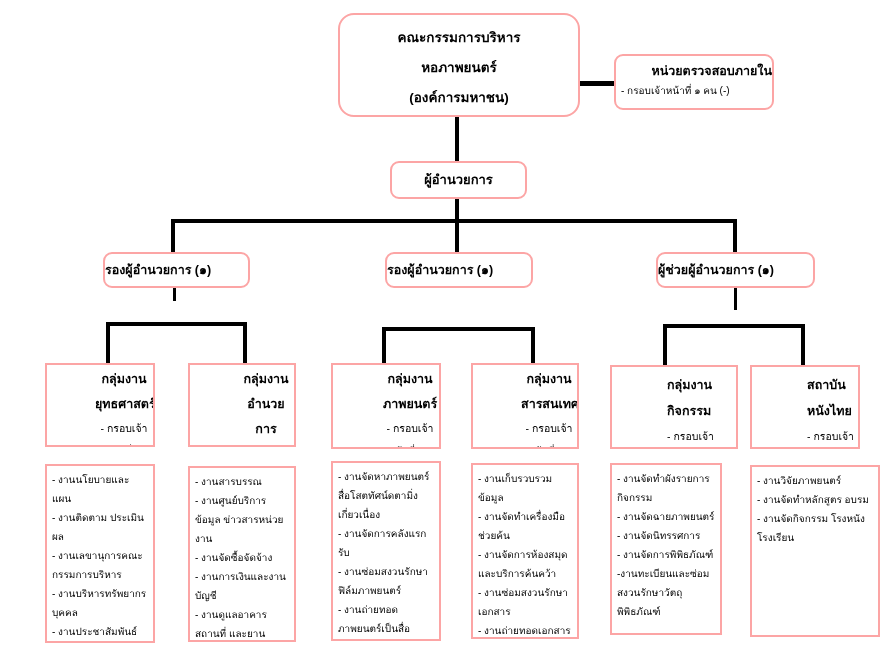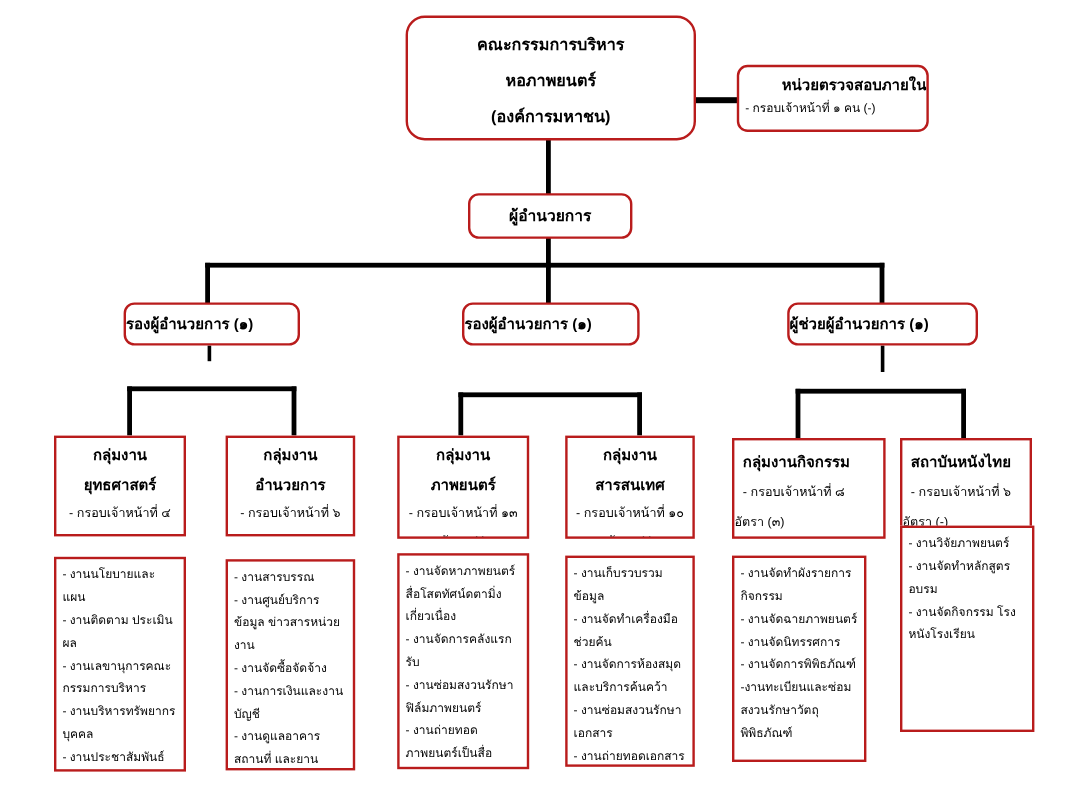--- a/index.html
+++ b/index.html
@@ -1,24 +1,24 @@
 <!DOCTYPE html>
 <html><head>
 <meta charset="utf-8">
 <style>
   html,body{margin:0;padding:0;background:#fff;}
   #canvas{
     position:relative; width:892px; height:659px; background:#ffffff;
     font-family:"Liberation Sans","DejaVu Sans",sans-serif; color:#000;
   }
   .line{position:absolute;background:#000;}
-  .box{position:absolute;background:#fff;border:2px solid #b91c1c;box-sizing:border-box;overflow:hidden;}
+  .box{position:absolute;background:#fff;border:2px solid #fca5a5;box-sizing:border-box;overflow:hidden;}
   .r-lg{border-radius:16px;}
   .r-sm{border-radius:9px;}
-  .sq{border-width:2px;border-radius:0;}
+  .sq{border-width:2px;border-radius:0;padding-left:48px;}
   .tb-line{font-size:13.5px;font-weight:bold;text-align:center;line-height:30px;}
   .audit-title{font-size:12.5px;font-weight:bold;text-align:right;line-height:22px;margin-top:4px;}
   .audit-detail{font-size:10px;line-height:18px;padding-left:5px;}
   .dir-label{font-size:13px;font-weight:bold;text-align:center;line-height:34px;}
   .dep-label{font-size:12.5px;font-weight:bold;line-height:32px;}
   .g-title{font-size:12.5px;font-weight:bold;text-align:center;line-height:25px;}
   .g-title-left{font-size:12.5px;font-weight:bold;text-align:left;line-height:26px;padding-left:7px;}
   .g-detail{font-size:10.5px;text-align:center;line-height:23px;}
   .g-detail5{font-size:10.5px;text-align:left;line-height:25px;padding-left:7px;}
   .g-detail5c{font-size:10.5px;text-align:left;line-height:25px;}
@@ -146,19 +146,19 @@
     <div class="task">- งานซ่อมสงวนรักษา เอกสาร</div>
     <div class="task">- งานถ่ายทอดเอกสาร เป็นสื่อดิจิทัล</div>
   </div>
   <div class="box sq tasks" style="left:610px;top:463px;width:112px;height:172px;">
     <div class="task">- งานจัดทำผังรายการ กิจกรรม</div>
     <div class="task">- งานจัดฉายภาพยนตร์</div>
     <div class="task">- งานจัดนิทรรศการ</div>
     <div class="task">- งานจัดการพิพิธภัณฑ์</div>
     <div class="task">-งานทะเบียนและซ่อม สงวนรักษาวัตถุ พิพิธภัณฑ์</div>
   </div>
-  <div class="box sq tasks" style="left:750px;top:438px;width:112px;height:172px;">
+  <div class="box sq tasks" style="left:750px;top:465px;width:130px;height:172px;">
     <div class="task">- งานวิจัยภาพยนตร์</div>
     <div class="task">- งานจัดทำหลักสูตร อบรม</div>
     <div class="task">- งานจัดกิจกรรม โรงหนังโรงเรียน</div>
   </div>
 
 </div>
 
 </body></html>

